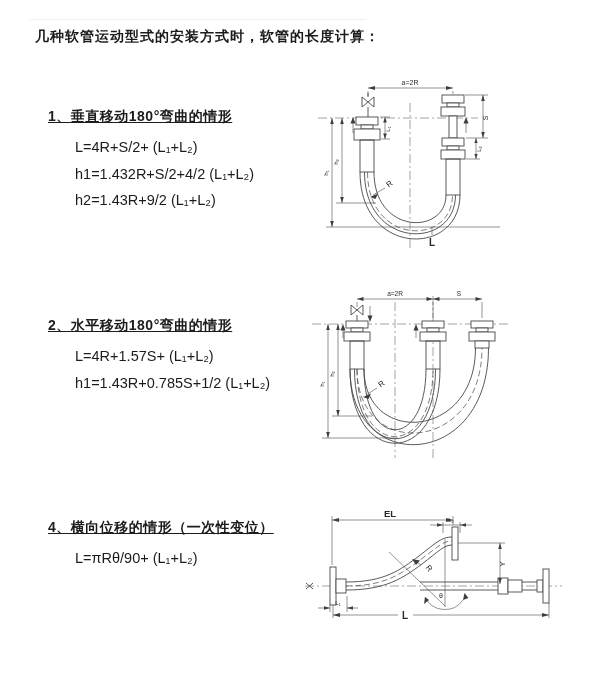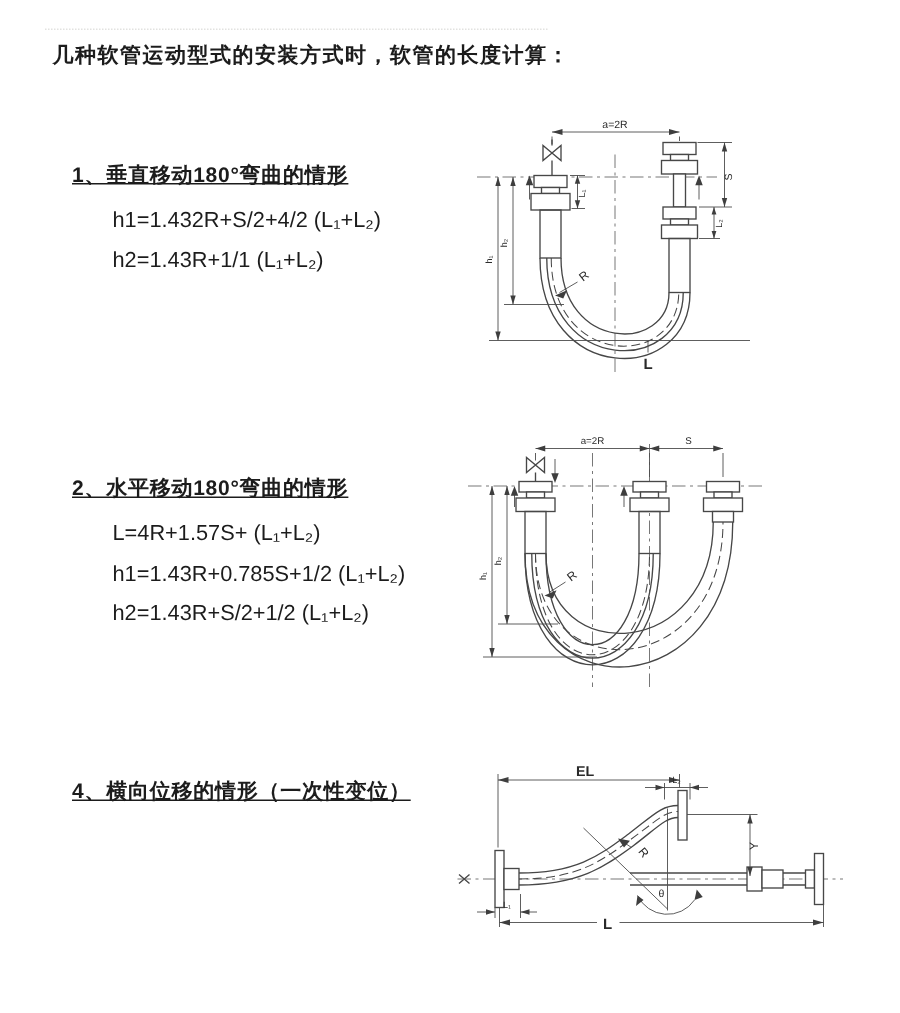--- a/index.html
+++ b/index.html
@@ -26,37 +26,38 @@
 </head>
 <body>
 
 <div class="faint-rule"></div>
 
 <div class="page-title">几种软管运动型式的安装方式时，软管的长度计算：</div>
 
 <div class="section" style="top:108px;">
   <div class="sec-heading">1、垂直移动180°弯曲的情形</div>
   <div class="formulas">
+    <div>L=4R+S/2+ (L₁+L₂)</div>
     <div>h1=1.432R+S/2+4/2 (L₁+L₂)</div>
-    <div>h2=1.43R+1/1 (L₁+L₂)</div>
+    <div>h2=1.43R+9/2 (L₁+L₂)</div>
   </div>
 </div>
 
 <div class="section" style="top:317px;">
   <div class="sec-heading">2、水平移动180°弯曲的情形</div>
   <div class="formulas">
     <div>L=4R+1.57S+ (L₁+L₂)</div>
     <div>h1=1.43R+0.785S+1/2 (L₁+L₂)</div>
-    <div>h2=1.43R+S/2+1/2 (L₁+L₂)</div>
   </div>
 </div>
 
 <div class="section" style="top:519px;">
   <div class="sec-heading">4、横向位移的情形（一次性变位）</div>
   <div class="formulas">
+    <div>L=πRθ/90+ (L₁+L₂)</div>
   </div>
 </div>
 
 <svg class="diag" style="left:310px;top:75px;" width="280" height="180" viewBox="0 0 280 180">
   <defs>
     <pattern id="hp1" width="4" height="4" patternUnits="userSpaceOnUse">
       <path d="M0,4 L4,0 M0,0 L4,4" stroke="#7a7a7a" stroke-width="0.5"></path>
     </pattern>
   </defs>
 

